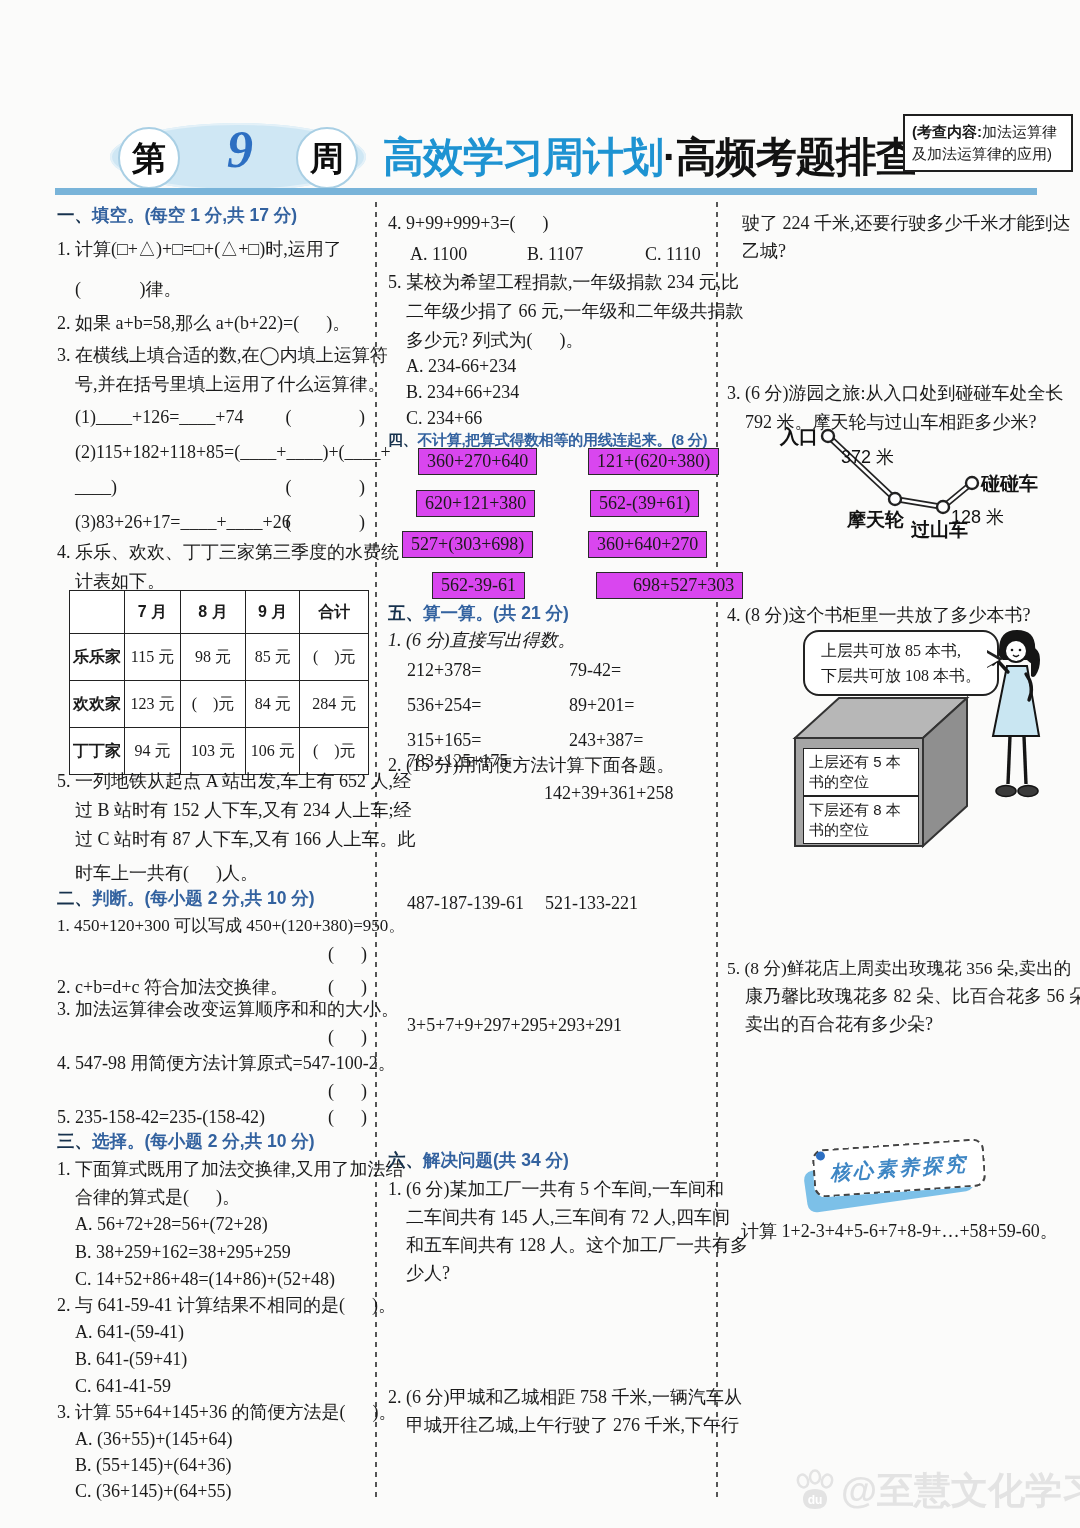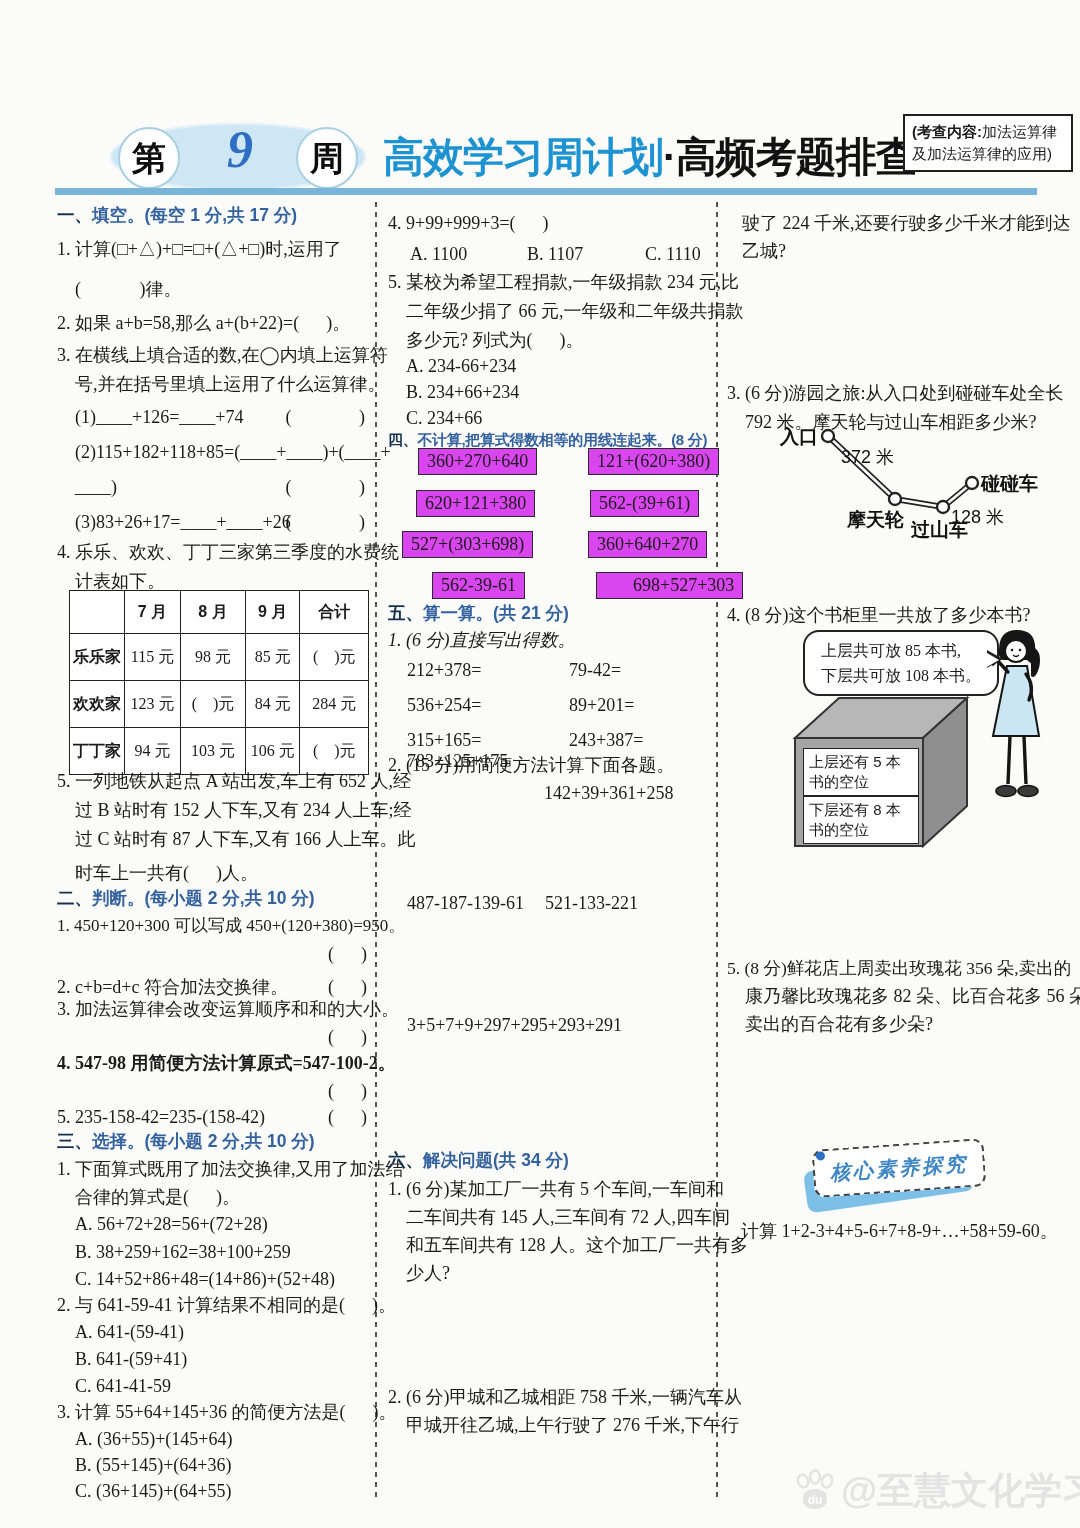--- a/index.html
+++ b/index.html
@@ -136,29 +136,29 @@
   <div class="abs line" style="top:797px;left:18px;">过 B 站时有 152 人下车,又有 234 人上车;经</div>
   <div class="abs line" style="top:826px;left:18px;">过 C 站时有 87 人下车,又有 166 人上车。此</div>
   <div class="abs line" style="top:860px;left:18px;">时车上一共有(      )人。</div>
 
   <div class="abs sec" style="top:886px;left:0;"><span class="pre">二、</span><span class="t">判断。(每小题 2 分,共 10 分)</span></div>
   <div class="abs line" style="top:913px;left:0;font-size:17px;">1. 450+120+300 可以写成 450+(120+380)=950。</div>
   <div class="abs line" style="top:941px;right:2px;">(      )</div>
   <div class="abs line rowp" style="top:958px;left:0;width:312px;margin-top:16px;"><span class="lt">2. c+b=d+c 符合加法交换律。</span><span class="rt">(      )</span></div>
   <div class="abs line" style="top:996px;left:0;">3. 加法运算律会改变运算顺序和和的大小。</div>
   <div class="abs line" style="top:1024px;right:2px;">(      )</div>
-  <div class="abs line" style="top:1050px;left:0;font-weight:bold;">4. 547-98 用简便方法计算原式=547-100-2。</div>
+  <div class="abs line" style="top:1050px;left:0;">4. 547-98 用简便方法计算原式=547-100-2。</div>
   <div class="abs line" style="top:1078px;right:2px;">(      )</div>
   <div class="abs line rowp" style="top:1104px;left:0;width:312px;"><span class="lt">5. 235-158-42=235-(158-42)</span><span class="rt">(      )</span></div>
 
   <div class="abs sec" style="top:1129px;left:0;"><span class="pre">三、</span><span class="t">选择。(每小题 2 分,共 10 分)</span></div>
   <div class="abs line" style="top:1156px;left:0;">1. 下面算式既用了加法交换律,又用了加法结</div>
   <div class="abs line" style="top:1184px;left:18px;">合律的算式是(      )。</div>
   <div class="abs line" style="top:1211px;left:18px;">A. 56+72+28=56+(72+28)</div>
-  <div class="abs line" style="top:1239px;left:18px;">B. 38+259+162=38+100+259</div>
+  <div class="abs line" style="top:1239px;left:18px;">B. 38+259+162=38+295+259</div>
   <div class="abs line" style="top:1266px;left:18px;">C. 14+52+86+48=(14+86)+(52+48)</div>
   <div class="abs line" style="top:1292px;left:0;">2. 与 641-59-41 计算结果不相同的是(      )。</div>
   <div class="abs line" style="top:1319px;left:18px;">A. 641-(59-41)</div>
   <div class="abs line" style="top:1346px;left:18px;">B. 641-(59+41)</div>
   <div class="abs line" style="top:1373px;left:18px;">C. 641-41-59</div>
   <div class="abs line" style="top:1399px;left:0;">3. 计算 55+64+145+36 的简便方法是(      )。</div>
   <div class="abs line" style="top:1426px;left:18px;">A. (36+55)+(145+64)</div>
   <div class="abs line" style="top:1452px;left:18px;">B. (55+145)+(64+36)</div>
   <div class="abs line" style="top:1478px;left:18px;">C. (36+145)+(64+55)</div>
 </div>

